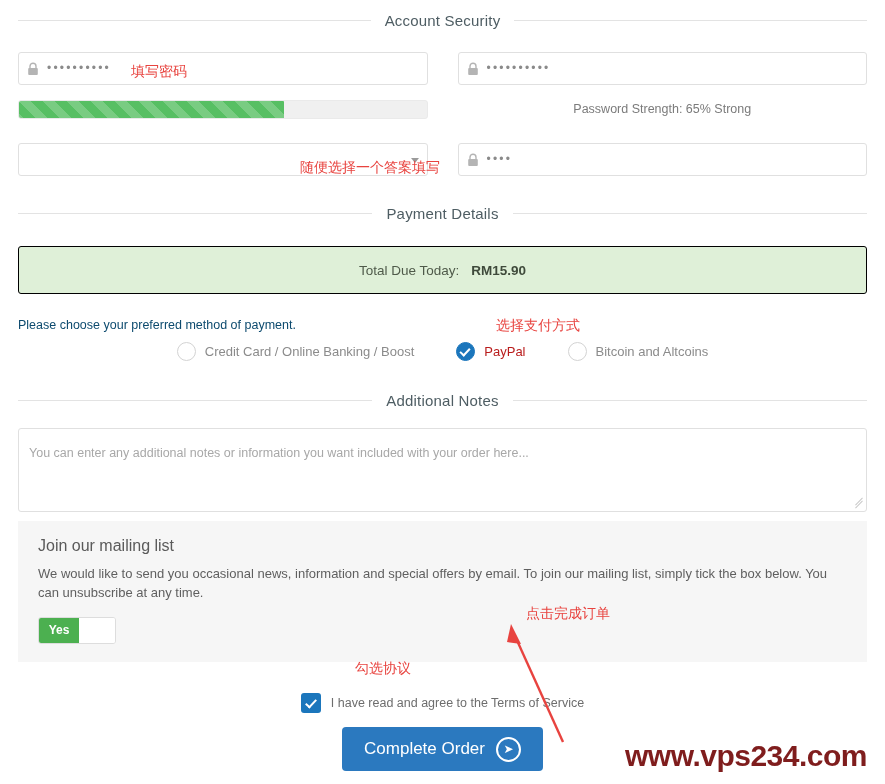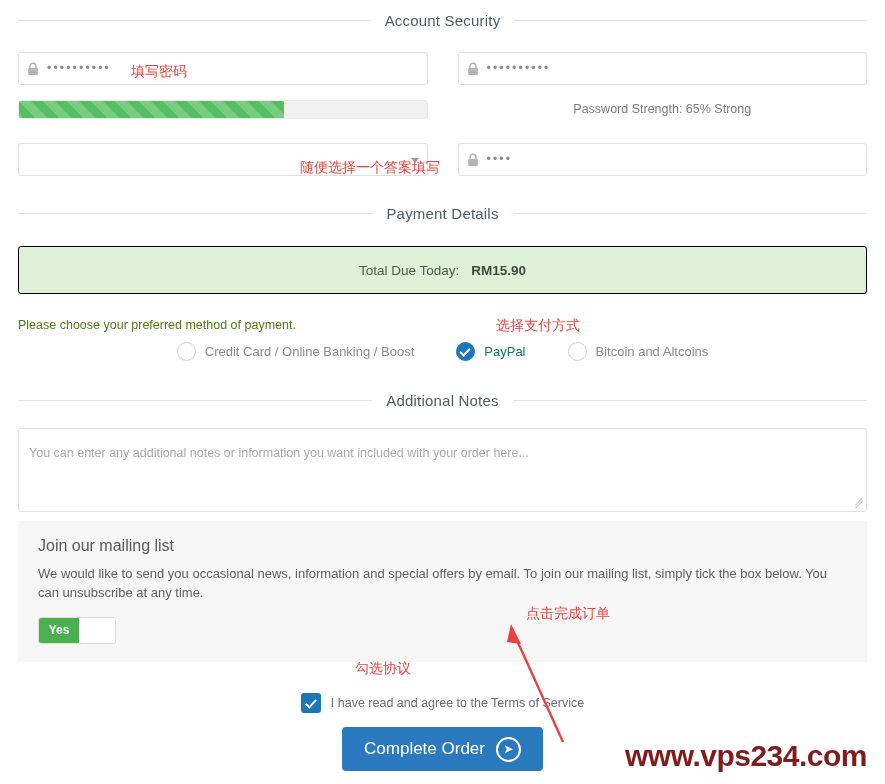--- a/index.html
+++ b/index.html
@@ -153,21 +153,21 @@
   .alert-total .amount {
     font-weight: bold;
     margin-left: 12px;
     color: #3f4a3b;
   }
 
   
   .pay-intro {
     padding: 0 18px;
     font-size: 12.5px;
-    color: #4d7c0f;
+    color: #0c4a6e;
   }
   .pay-options {
     display: flex;
     justify-content: center;
     align-items: center;
     gap: 42px;
     padding-top: 10px;
   }
   .pay-opt {
     display: flex;
@@ -195,21 +195,21 @@
     position: absolute;
     left: 5px;
     top: 3px;
     width: 4px;
     height: 8px;
     border: solid #fff;
     border-width: 0 2px 2px 0;
     transform: rotate(43deg);
   }
   .pay-opt.selected .pay-label {
-    color: #0f766e;
+    color: #b91c1c;
   }
 
   
   .notes-box {
     margin: 0 18px;
     height: 84px;
     border: 1px solid #e0e0e0;
     border-radius: 3px;
     background: #fff;
     box-sizing: border-box;

